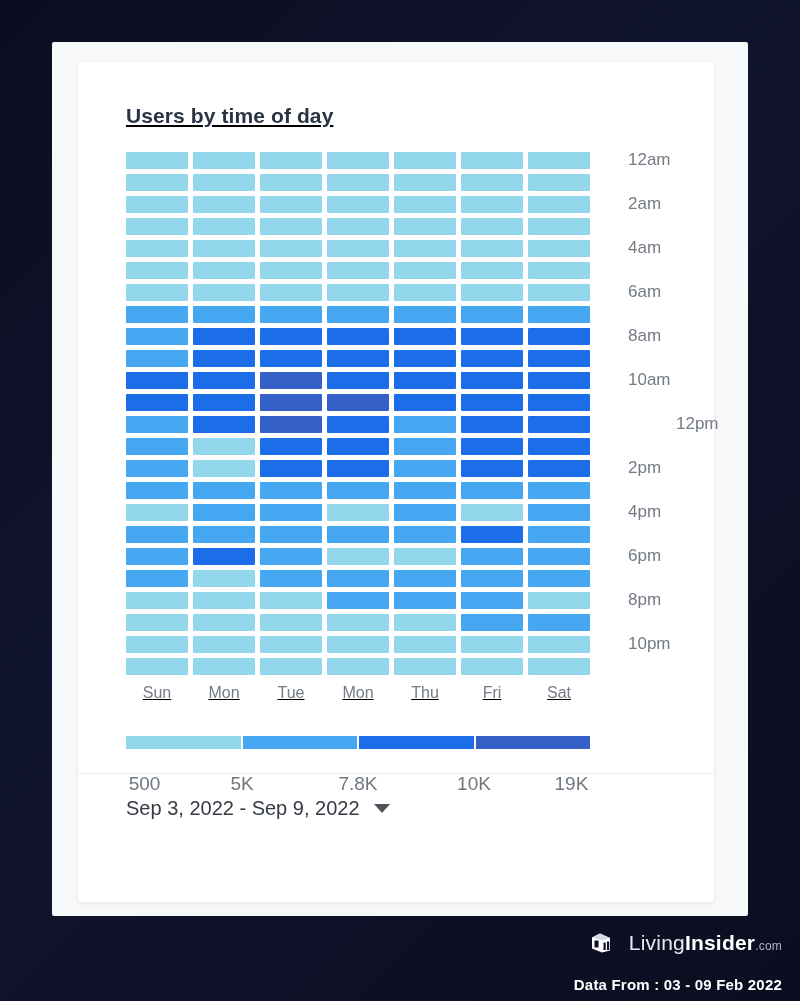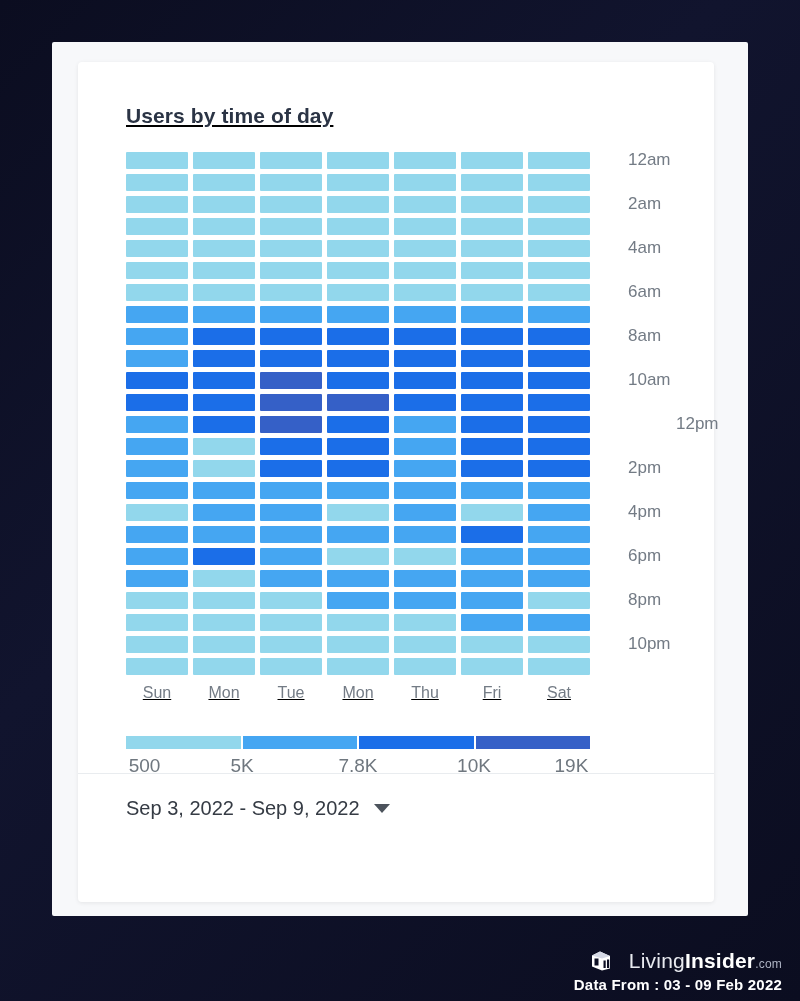--- a/index.html
+++ b/index.html
@@ -117,21 +117,21 @@
   #legend-bars {
     display: grid;
     grid-template-columns: repeat(4, 1fr);
     column-gap: 2px;
     height: 13px;
   }
   .legend-swatch { height: 13px; }
   #legend-ticks {
     position: relative;
     height: 24px;
-    margin-top: 6px;
+    margin-top: 24px;
   }
   .legend-tick {
     position: absolute;
     font-size: 19px;
     color: #6f777f;
     transform: translateX(-50%);
     white-space: nowrap;
   }
 
   
@@ -168,21 +168,21 @@
     right: 18px;
     bottom: 8px;
     text-align: right;
     color: #ffffff;
   }
   #brand-line {
     display: flex;
     align-items: center;
     justify-content: flex-end;
     gap: 16px;
-    margin-bottom: 3px;
+    margin-bottom: 21px;
   }
   #brand-mark { display: block; }
   #brand-text {
     font-size: 21px;
     color: #e8eaf0;
     letter-spacing: .2px;
   }
   #brand-text b { color: #ffffff; font-weight: bold; }
   #brand-tld { font-size: 12px; color: #aeb4c4; }
   #brand-subtitle {

